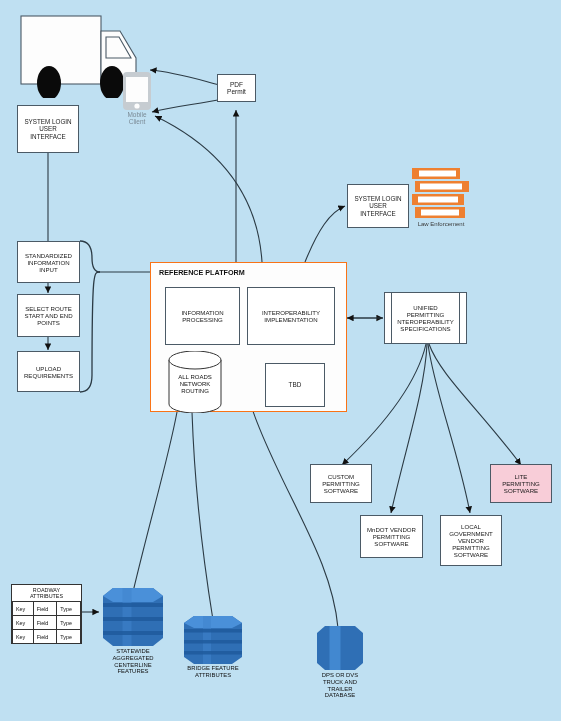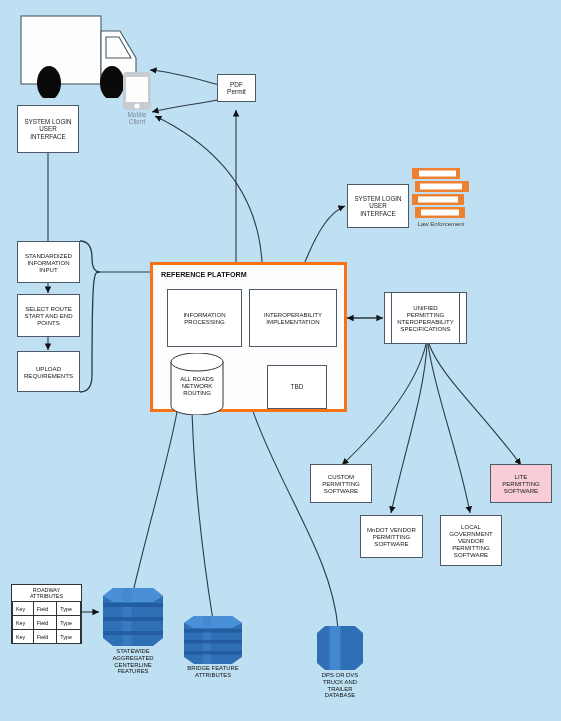--- a/index.html
+++ b/index.html
@@ -54,21 +54,21 @@
   .truck{position:absolute;}
   .mobile{position:absolute;}
   .mobilelabel{
     position:absolute;left:50%;transform:translateX(-50%);
     text-align:center;color:#7b8b96;line-height:1.12;white-space:nowrap;
   }
 
   
   #ref-platform{
     background:#fdfdfd;
-    border:3px solid #f97316;
+    border:1px solid #f97316;
   }
   #ref-platform-title{
     position:absolute;left:8px;top:5px;
     font-weight:bold;color:#111;
   }
   .inner{
     position:absolute;background:#ffffff;border:1px solid #4b5a66;
     display:flex;align-items:center;justify-content:center;text-align:center;
     line-height:1.15;color:#1a1a1a;
   }

